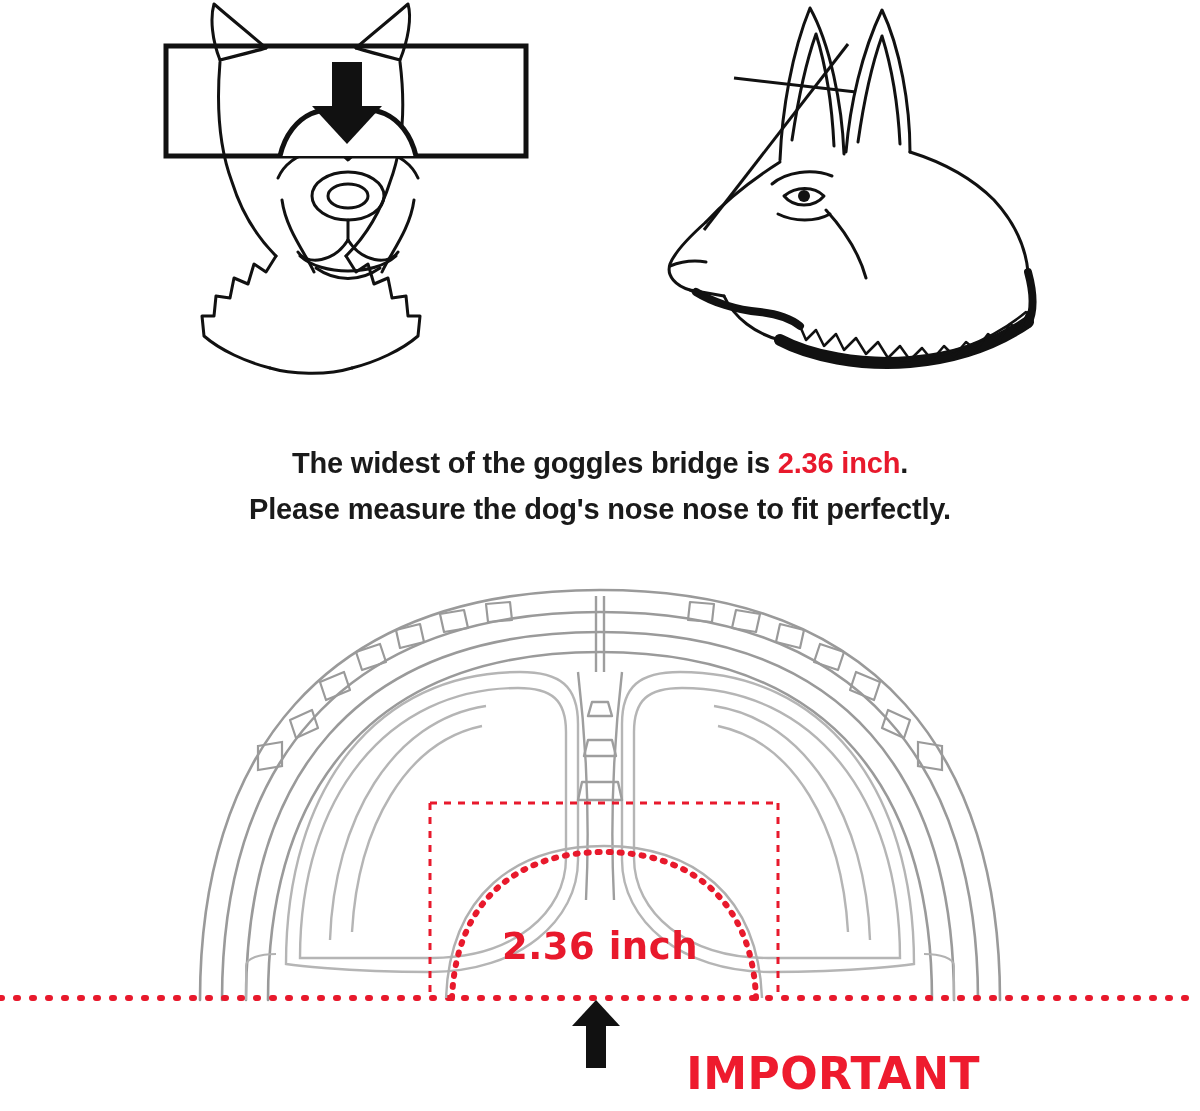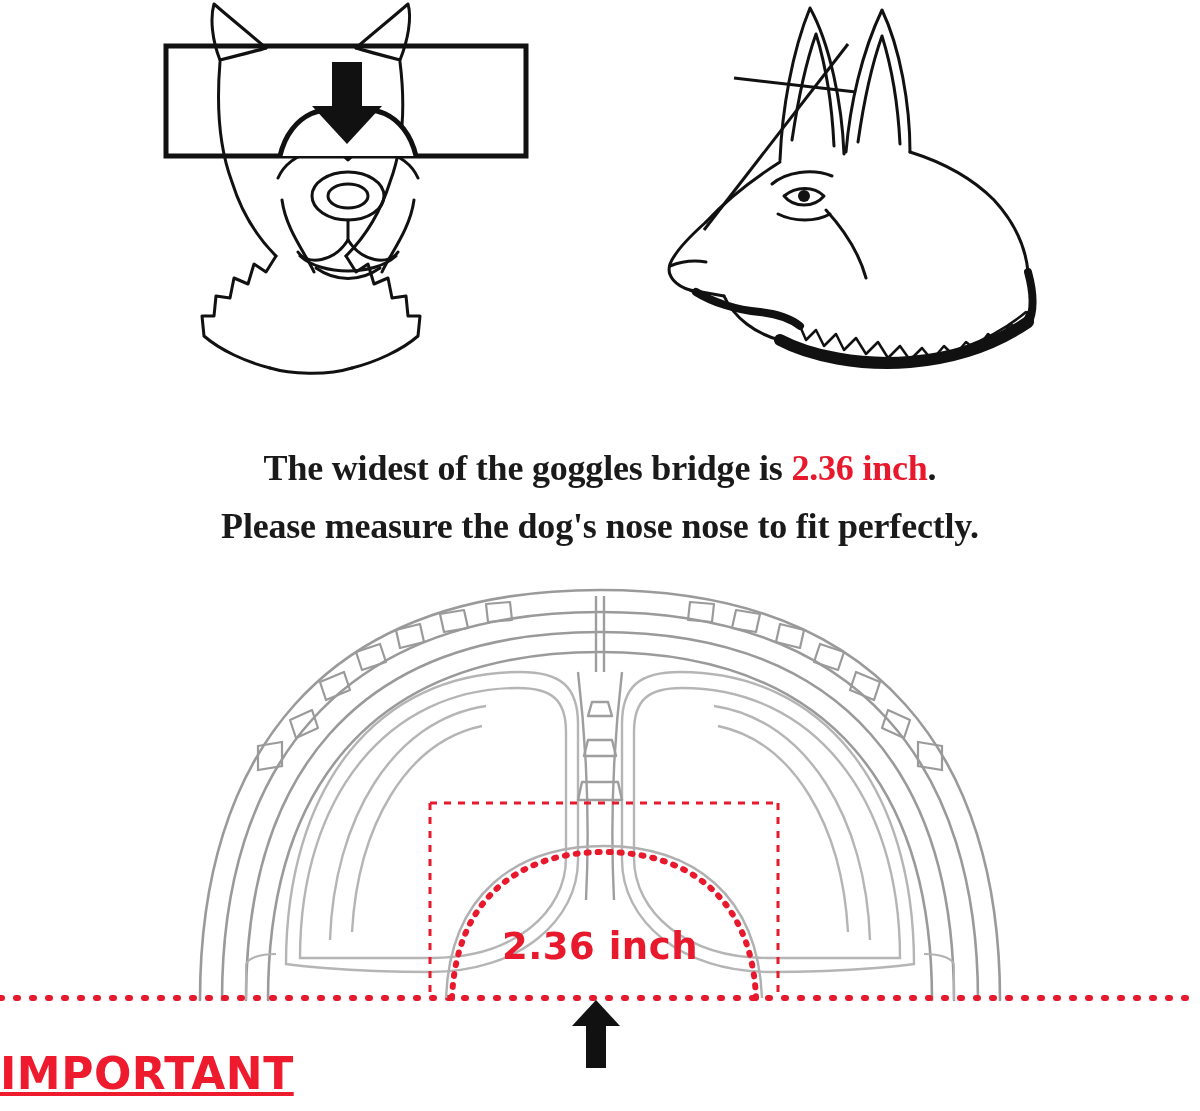--- a/index.html
+++ b/index.html
@@ -46,23 +46,23 @@
 
   
   .caption {
     position: absolute;
     top: 440px;
     left: 0;
     width: 1200px;
     text-align: center;
   }
   .caption-line {
-    font-family: Liberation Serif, serif;
+    font-family: Liberation Sans, sans-serif;
     font-weight: bold;
-    font-size: 36px;
+    font-size: 29px;
     color: #1a1a1a;
     line-height: 1.6;
     letter-spacing: -0.2px;
   }
   .hl {
     color: #e8192c;
     font-weight: bold;
   }
 
   
@@ -91,27 +91,26 @@
     font-size: 37px;
     color: #e8192c;
     letter-spacing: 0.5px;
   }
 
   .important-label {
     position: absolute;
     left: 0;
     top: 1048px;
     width: 980px;
-    text-align: left;
+    text-align: right;
     font-family: "DejaVu Sans", sans-serif;
     font-weight: bold;
     font-size: 44px;
     color: #ee1b2e;
     letter-spacing: 0.5px;
-    text-decoration: underline;
   }
 </style>
 </head>
 <body>
 
 <div class="page">
 
   <div class="top-row">
 
     <svg class="fig-front" viewBox="0 0 420 400">

